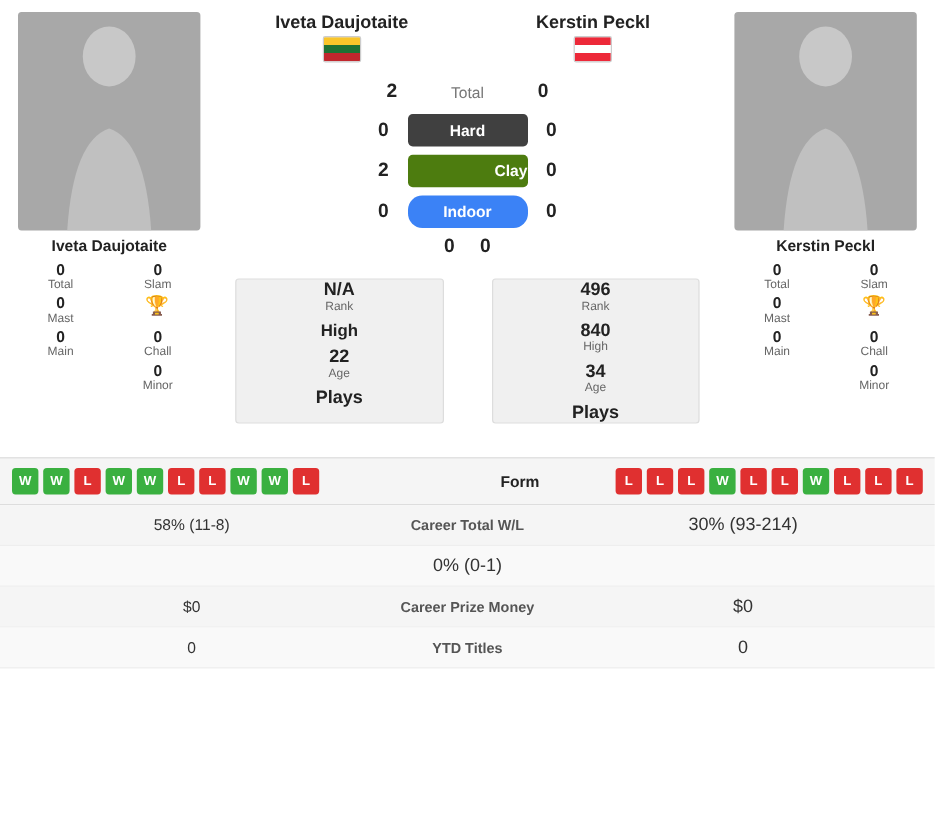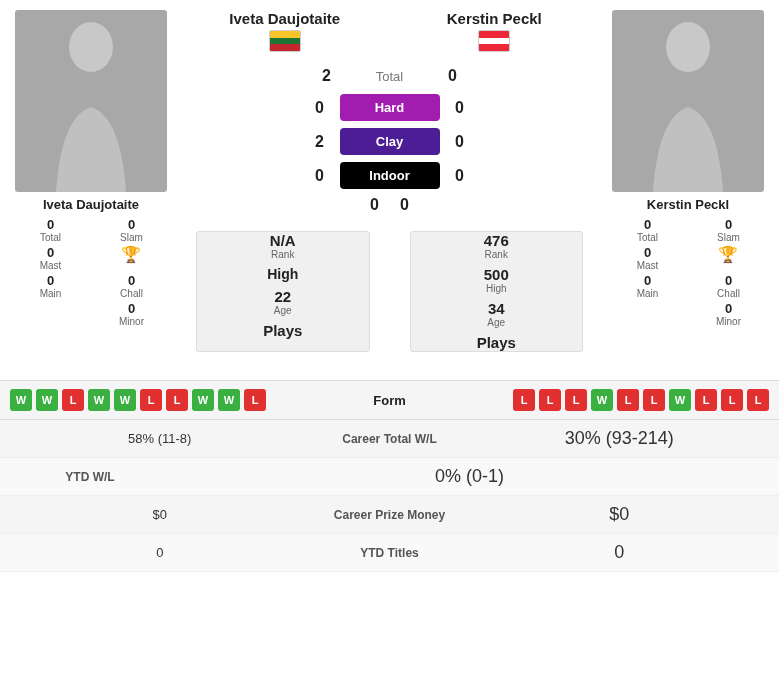--- a/index.html
+++ b/index.html
@@ -37,23 +37,23 @@
       border-radius: 4px;
       color: #fff;
       font-size: 13px;
       font-weight: bold;
       padding: 6px 0;
       width: 100px;
       text-align: center;
       cursor: default;
     }
 
-    .surface-hard { background: #a21caf; }
-    .surface-clay { background: #4c1d95; }
-    .surface-indoor { background: #000000; }
+    .surface-hard { background: #404040; }
+    .surface-clay { background: #4d7c0f; text-align: right; }
+    .surface-indoor { background: #3b82f6; border-radius: 12px; }
     .surface-grass { background: #3ab040; }
 
     
     .flag-lt {
       display: inline-block;
       width: 32px;
       height: 22px;
       background: linear-gradient(
         to bottom,
         #f9c52a 0%, #f9c52a 33.3%,
@@ -94,21 +94,21 @@
     }
 
     .form-left {
       display: flex;
       gap: 4px;
       flex: 1;
     }
 
     .form-center {
       width: 120px;
-      text-align: center;
+      text-align: right;
       font-size: 13px;
       font-weight: bold;
       color: #222;
     }
 
     .form-right {
       display: flex;
       gap: 4px;
       flex: 1;
       justify-content: flex-end;
@@ -156,21 +156,21 @@
       width: 160px;
       text-align: center;
       font-size: 12px;
       font-weight: bold;
       color: #555;
     }
 
     .stats-right {
       flex: 1;
       text-align: center;
-      font-size: 18px;
+      font-size: 15px;
       color: #333;
     }
 
     
     .merged-top {
       display: flex;
       flex-direction: column;
       padding: 10px;
       gap: 0;
     }
@@ -378,23 +378,23 @@
           <div class="info-box">
     <span class="ib-val">N/A</span>
     <span class="ib-lbl">Rank</span>
     <span class="ib-val" style="margin-top:6px;font-size:14px;">High</span>
     <span class="ib-val" style="margin-top:6px;">22</span>
     <span class="ib-lbl">Age</span>
     <span class="ib-val" style="margin-top:6px;">Plays</span>
   </div>
 
           <div class="info-box">
-    <span class="ib-val">476</span>
+    <span class="ib-val">496</span>
     <span class="ib-lbl">Rank</span>
-    <span class="ib-val" style="margin-top:6px;">500</span>
+    <span class="ib-val" style="margin-top:6px;">840</span>
     <span class="ib-lbl">High</span>
     <span class="ib-val" style="margin-top:6px;">34</span>
     <span class="ib-lbl">Age</span>
     <span class="ib-val" style="margin-top:6px;">Plays</span>
   </div>
         </div>
 
       </div>
 
       <div class="rp-col">
@@ -470,21 +470,20 @@
         </div>
     </div>
 
     <div class="stats-table" id="stats-table">
         <div class="stats-row" style="background: rgb(245, 245, 245); justify-content: space-between;">
       <span class="stats-left">58% (11-8)</span>
       <span class="stats-center"><strong>Career Total W/L</strong></span>
       <span class="stats-right">30% (93-214)</span>
     </div>
         <div class="stats-row">
-      <span class="stats-center"><strong>YTD W/L</strong></span>
       <span class="stats-right">0% (0-1)</span>
     </div>
         <div class="stats-row" style="background: rgb(245, 245, 245);">
       <span class="stats-left">$0</span>
       <span class="stats-center"><strong>Career Prize Money</strong></span>
       <span class="stats-right">$0</span>
     </div>
         <div class="stats-row">
       <span class="stats-left">0</span>
       <span class="stats-center"><strong>YTD Titles</strong></span>

